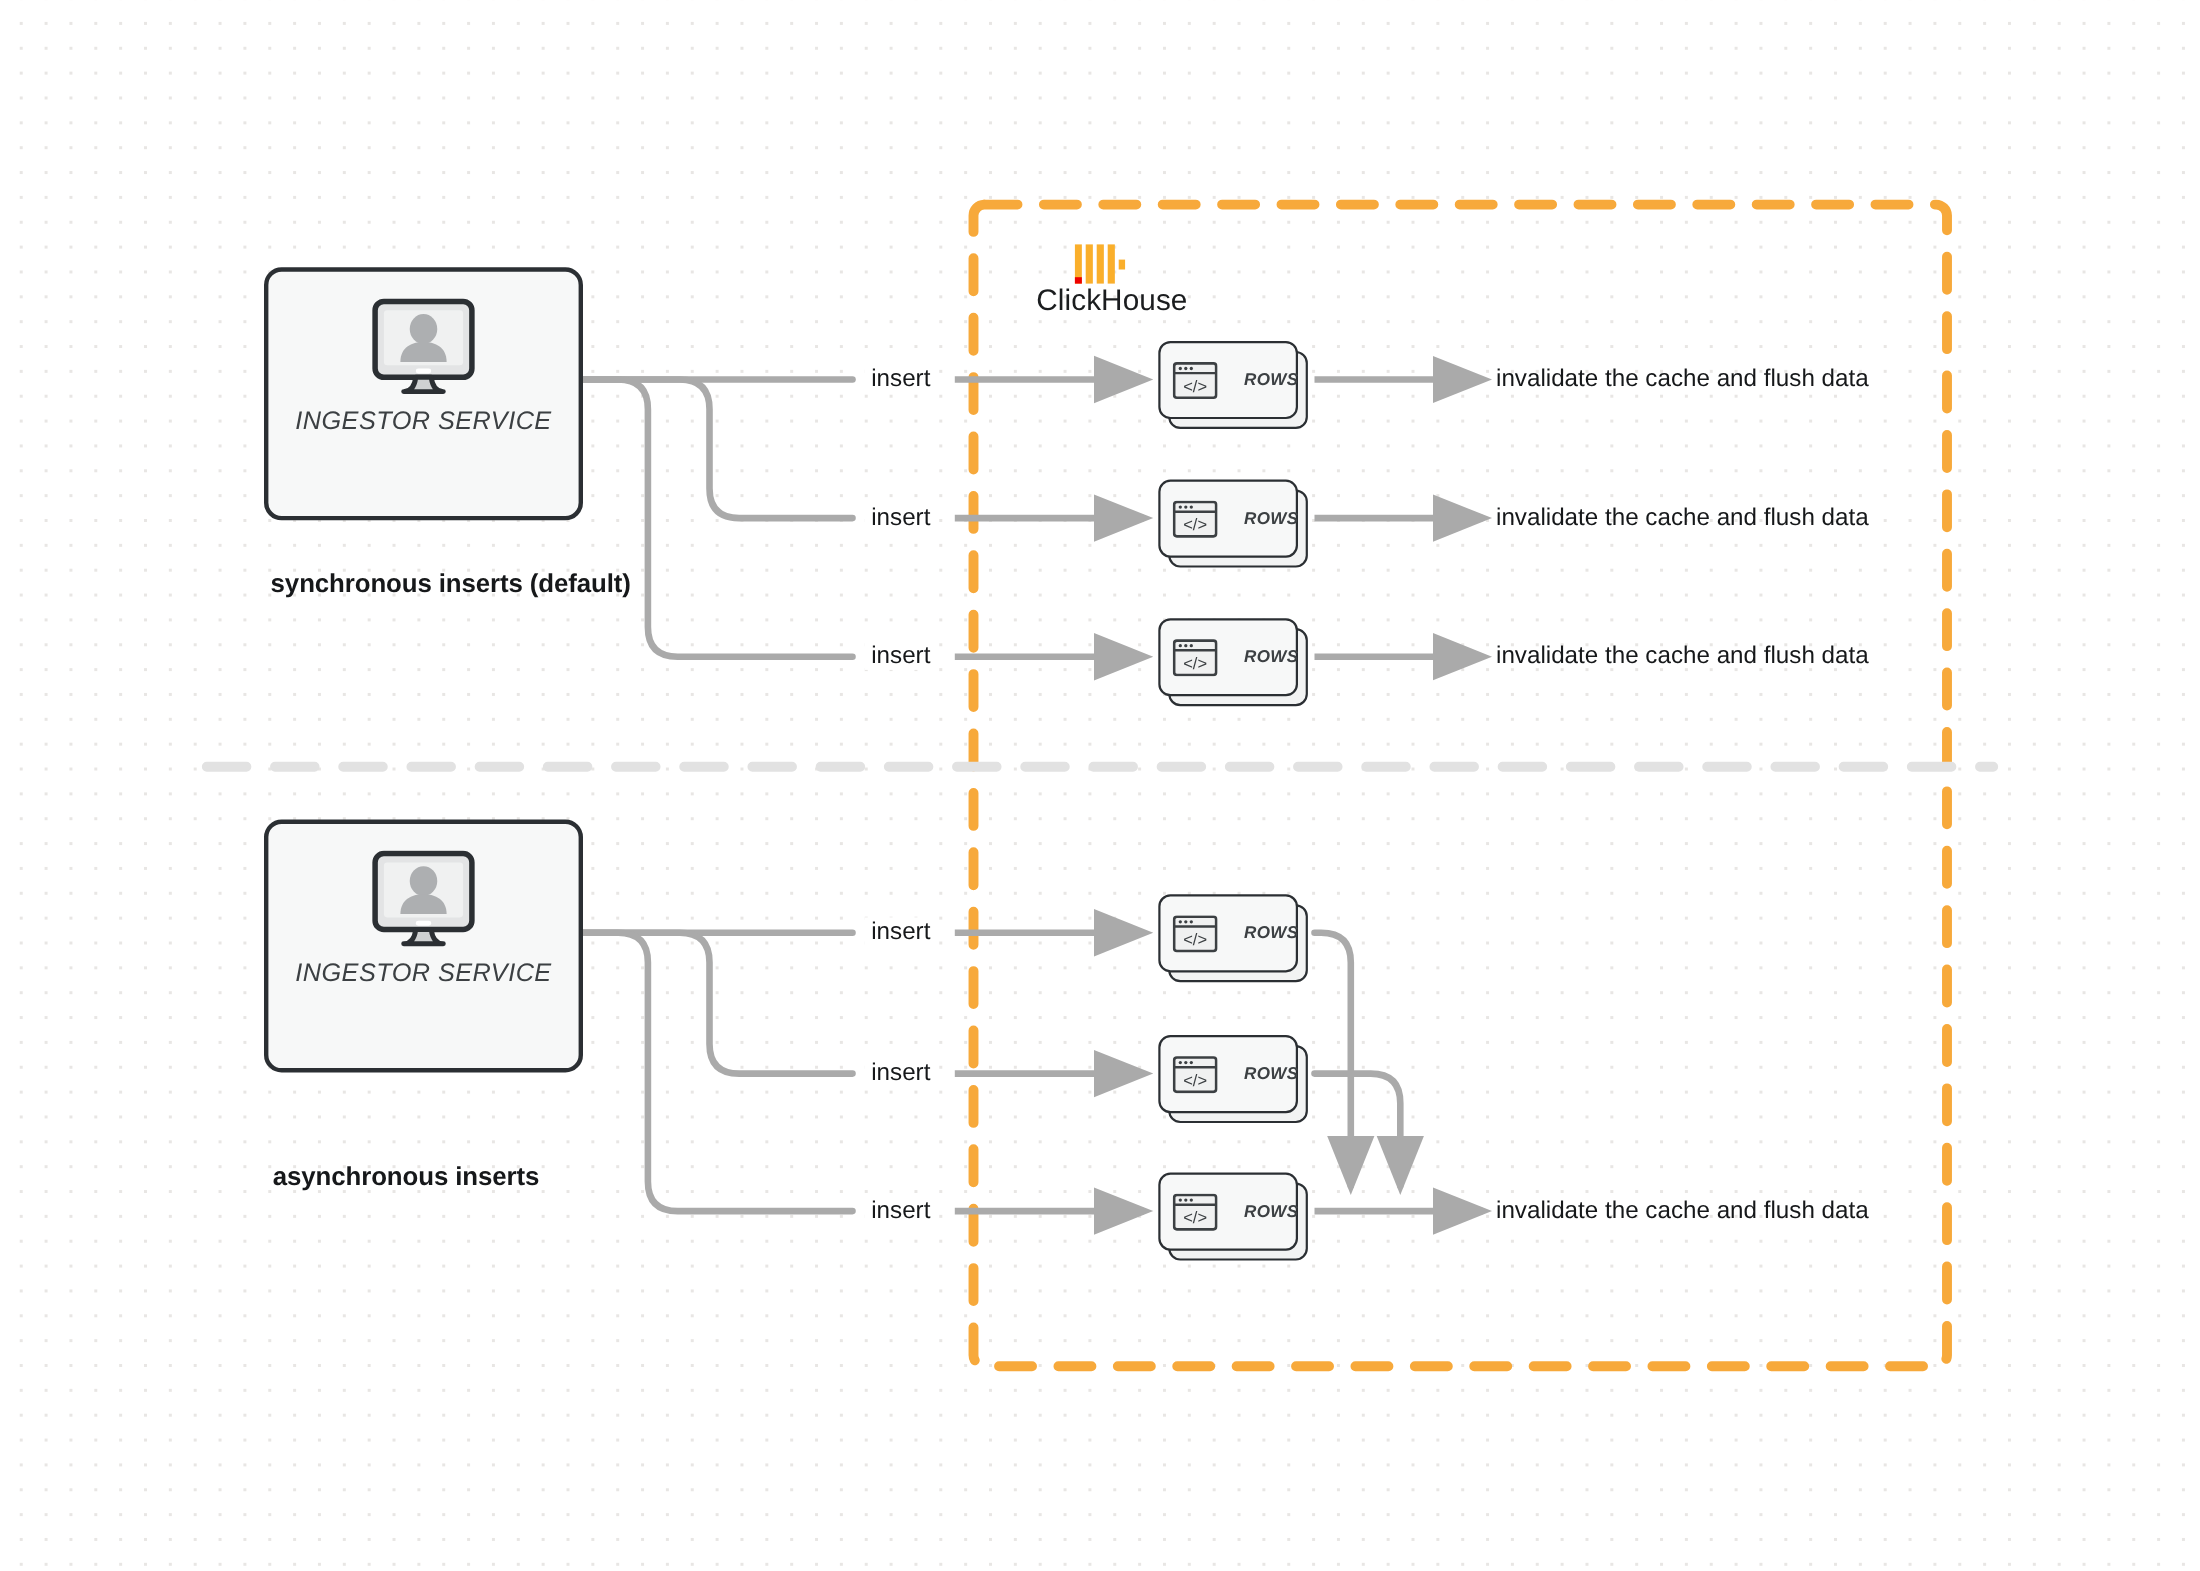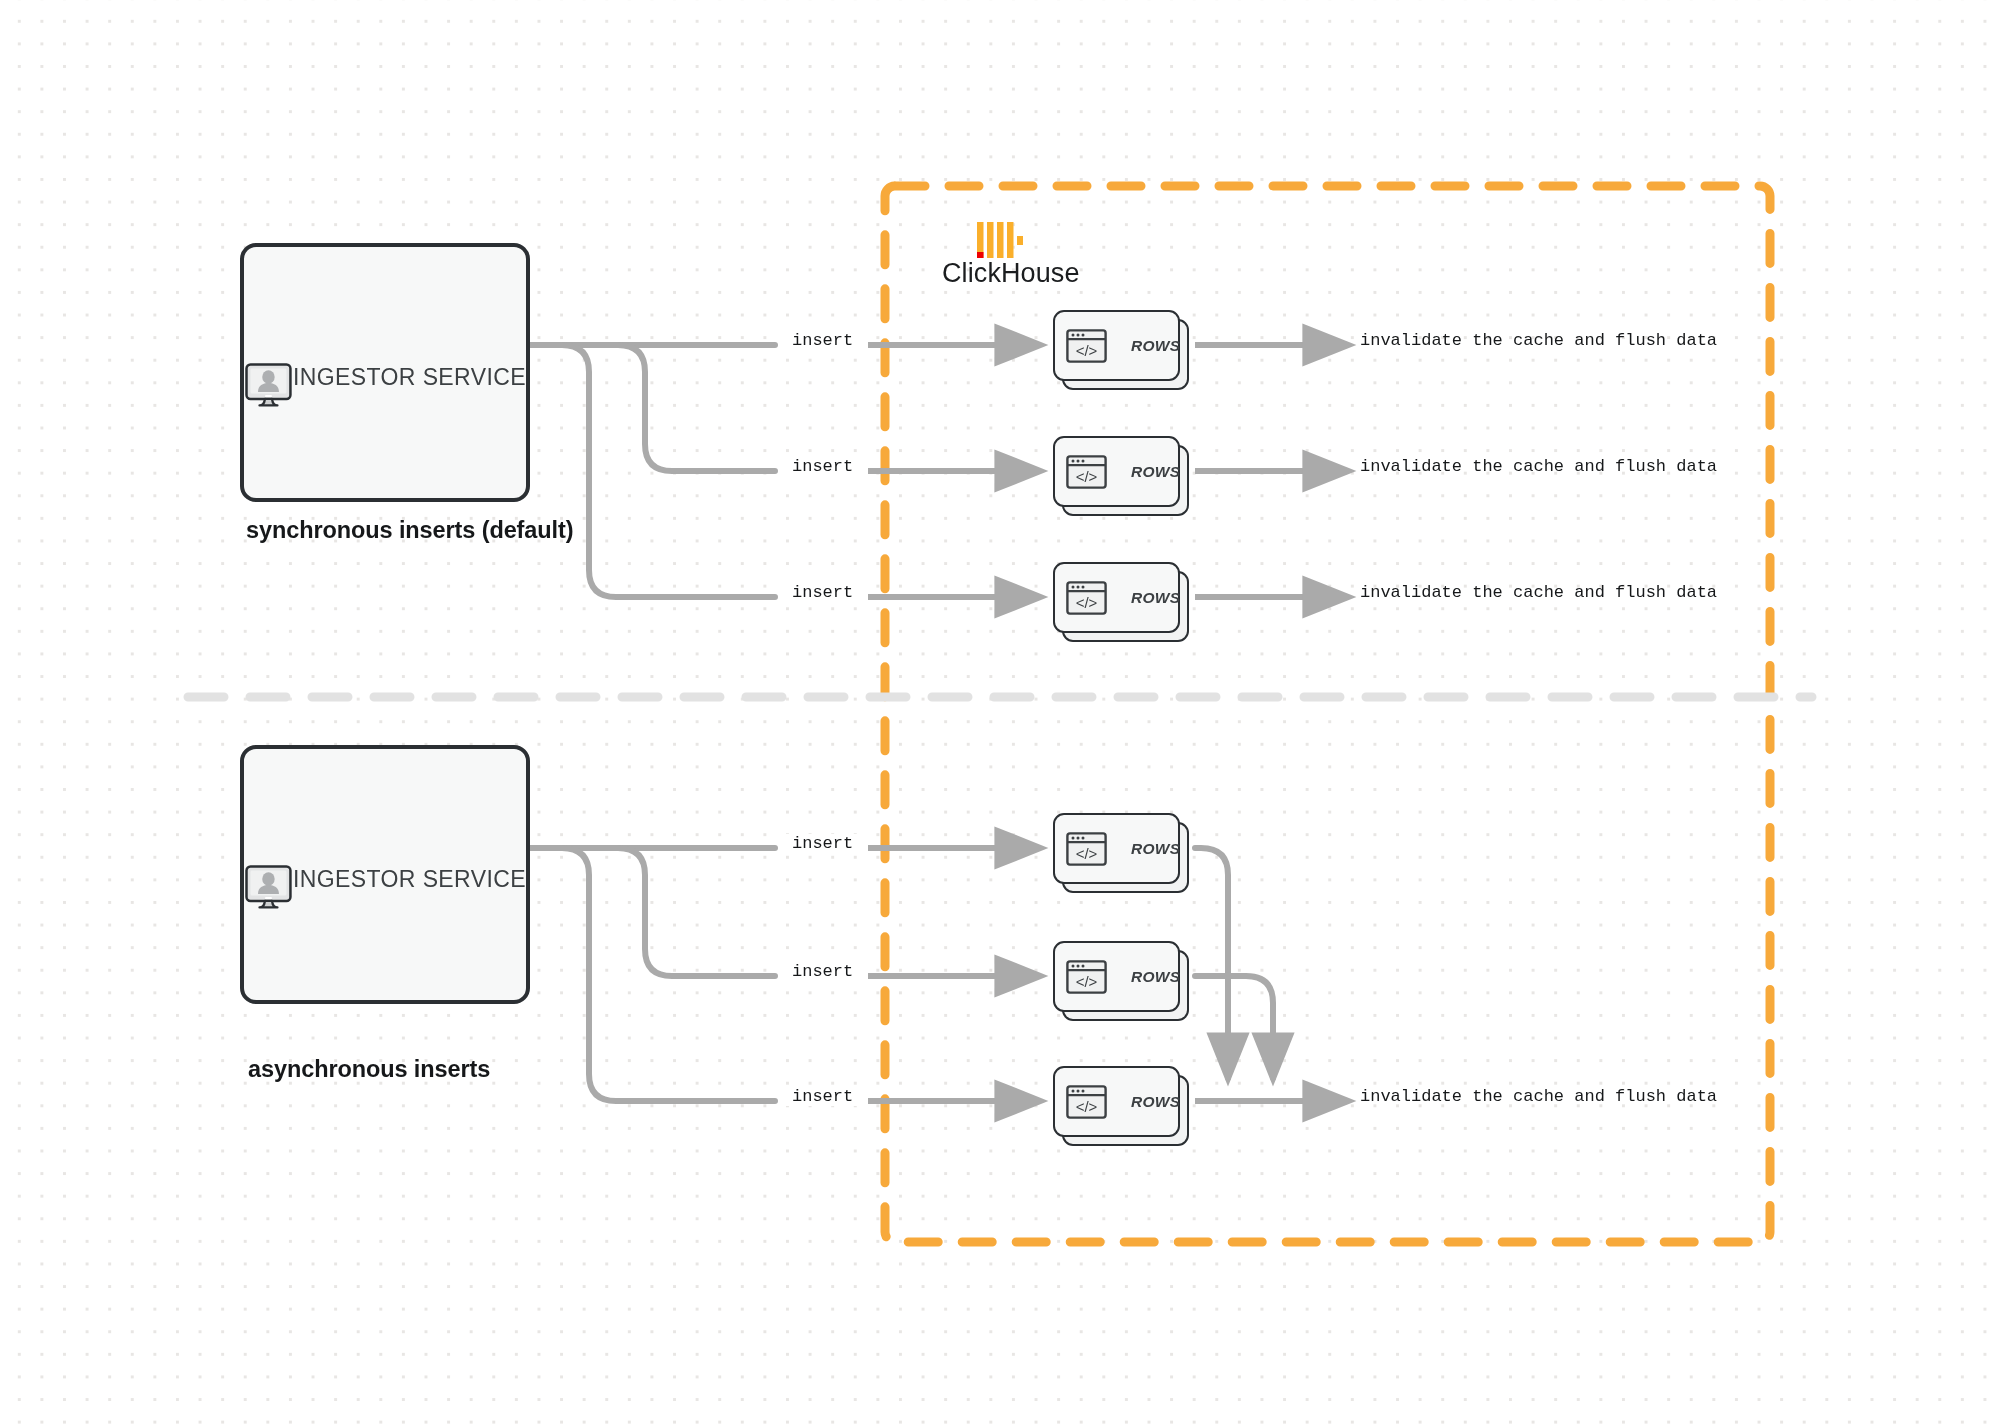--- a/index.html
+++ b/index.html
@@ -24,28 +24,30 @@
     width: 2000px;
     height: 1428px;
   }
   .ovl {
     position: absolute;
   }
 
   
   .node-ingestor {
     width: 290px;
-    height: 259px;
+    height: 230px;
     background: #f7f8f8;
     border: 4px solid #2b2f33;
     border-radius: 16px;
     box-sizing: border-box;
     display: flex;
+    flex-direction: column;
     align-items: center;
     justify-content: flex-start;
+    font-style: italic;
   }
   .monitor-wrap {
     margin-top: 24px;
     width: 98px;
     height: 88px;
   }
   .node-label {
     margin-top: 10px;
     font-size: 23px;
     letter-spacing: 0.4px;
@@ -102,24 +104,24 @@
     margin-left: 24px;
     font-size: 15.5px;
     font-style: italic;
     font-weight: bold;
     color: #3c4043;
     letter-spacing: 0.3px;
   }
 
   
   .flow-label {
-    font-size: 17px;
+    font-size: 22px;
     color: #16181a;
     white-space: nowrap;
-    font-family: Liberation Mono, monospace;
+    font-family: Liberation Sans, sans-serif;
   }
   .flow-label.insert {
     background: #ffffff;
     padding: 0 6px;
   }
 
   
   .brand {
     display: flex;
     align-items: center;

